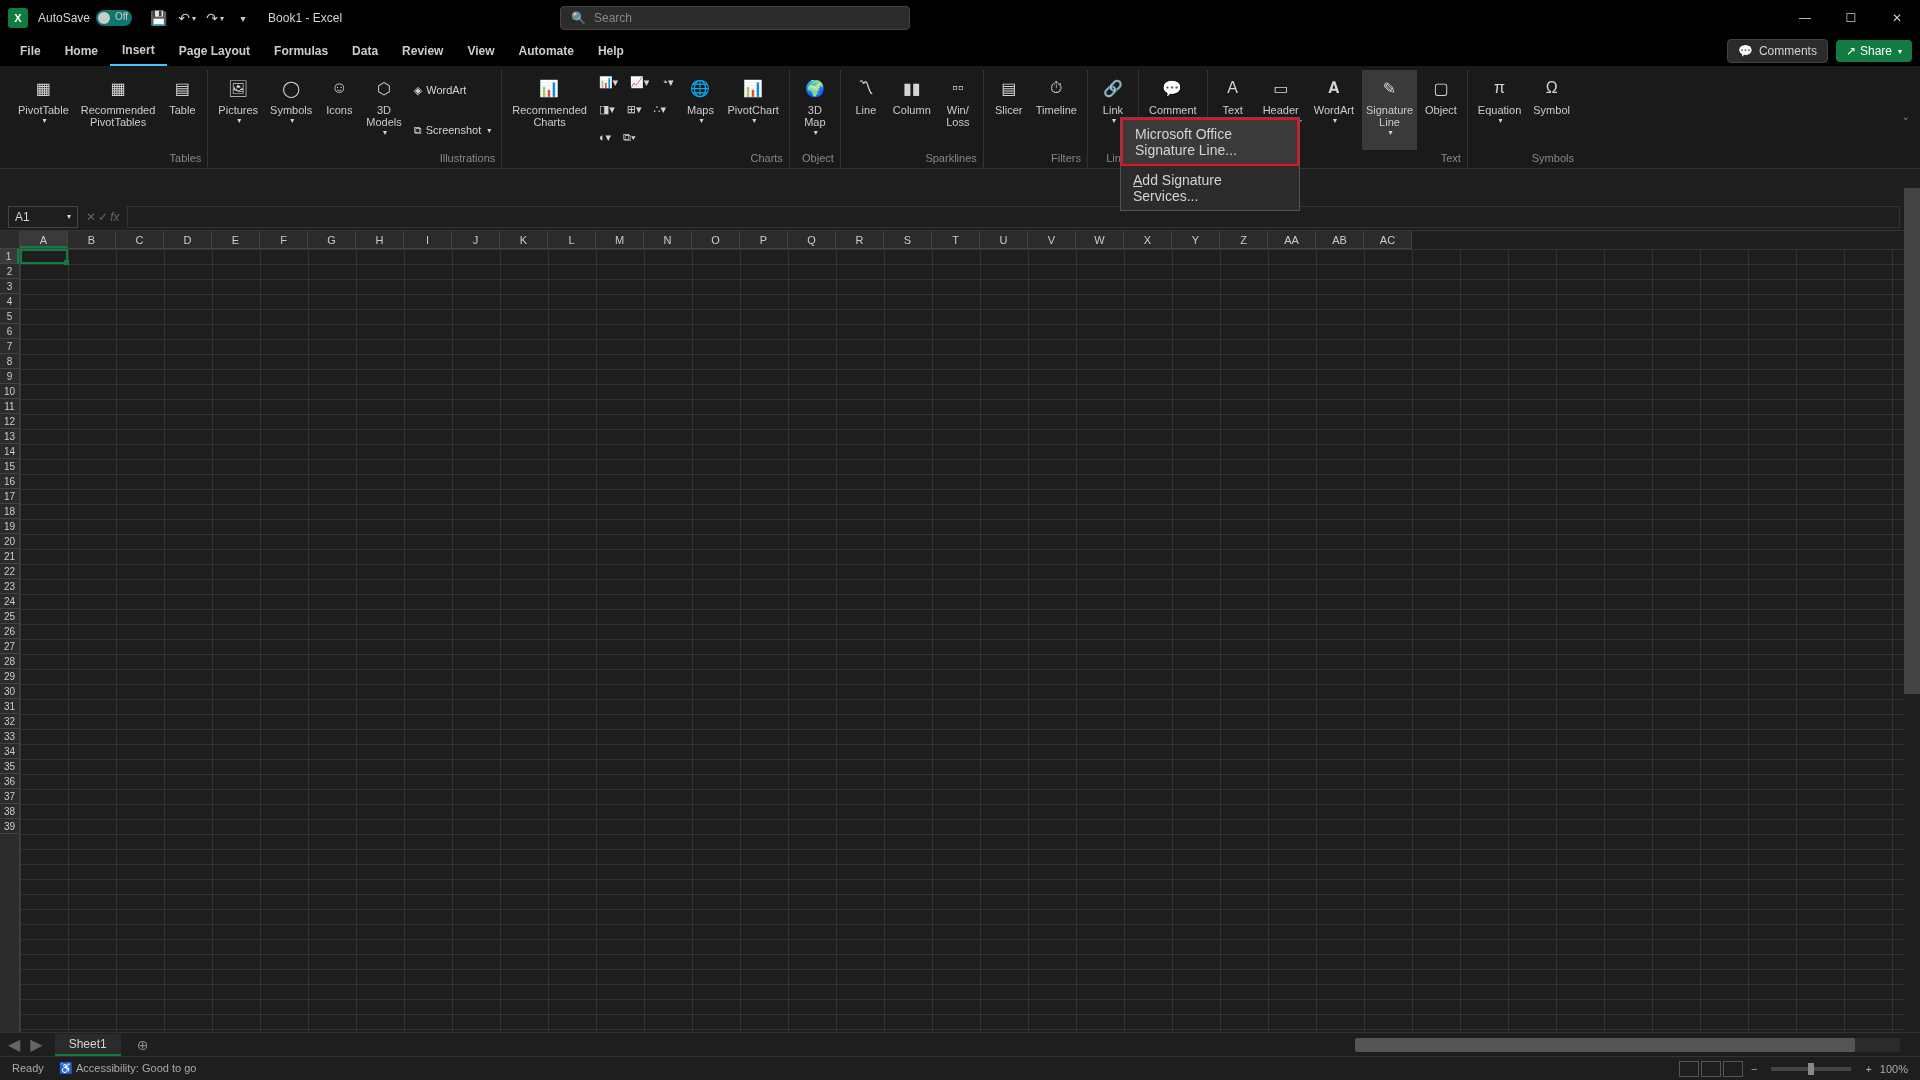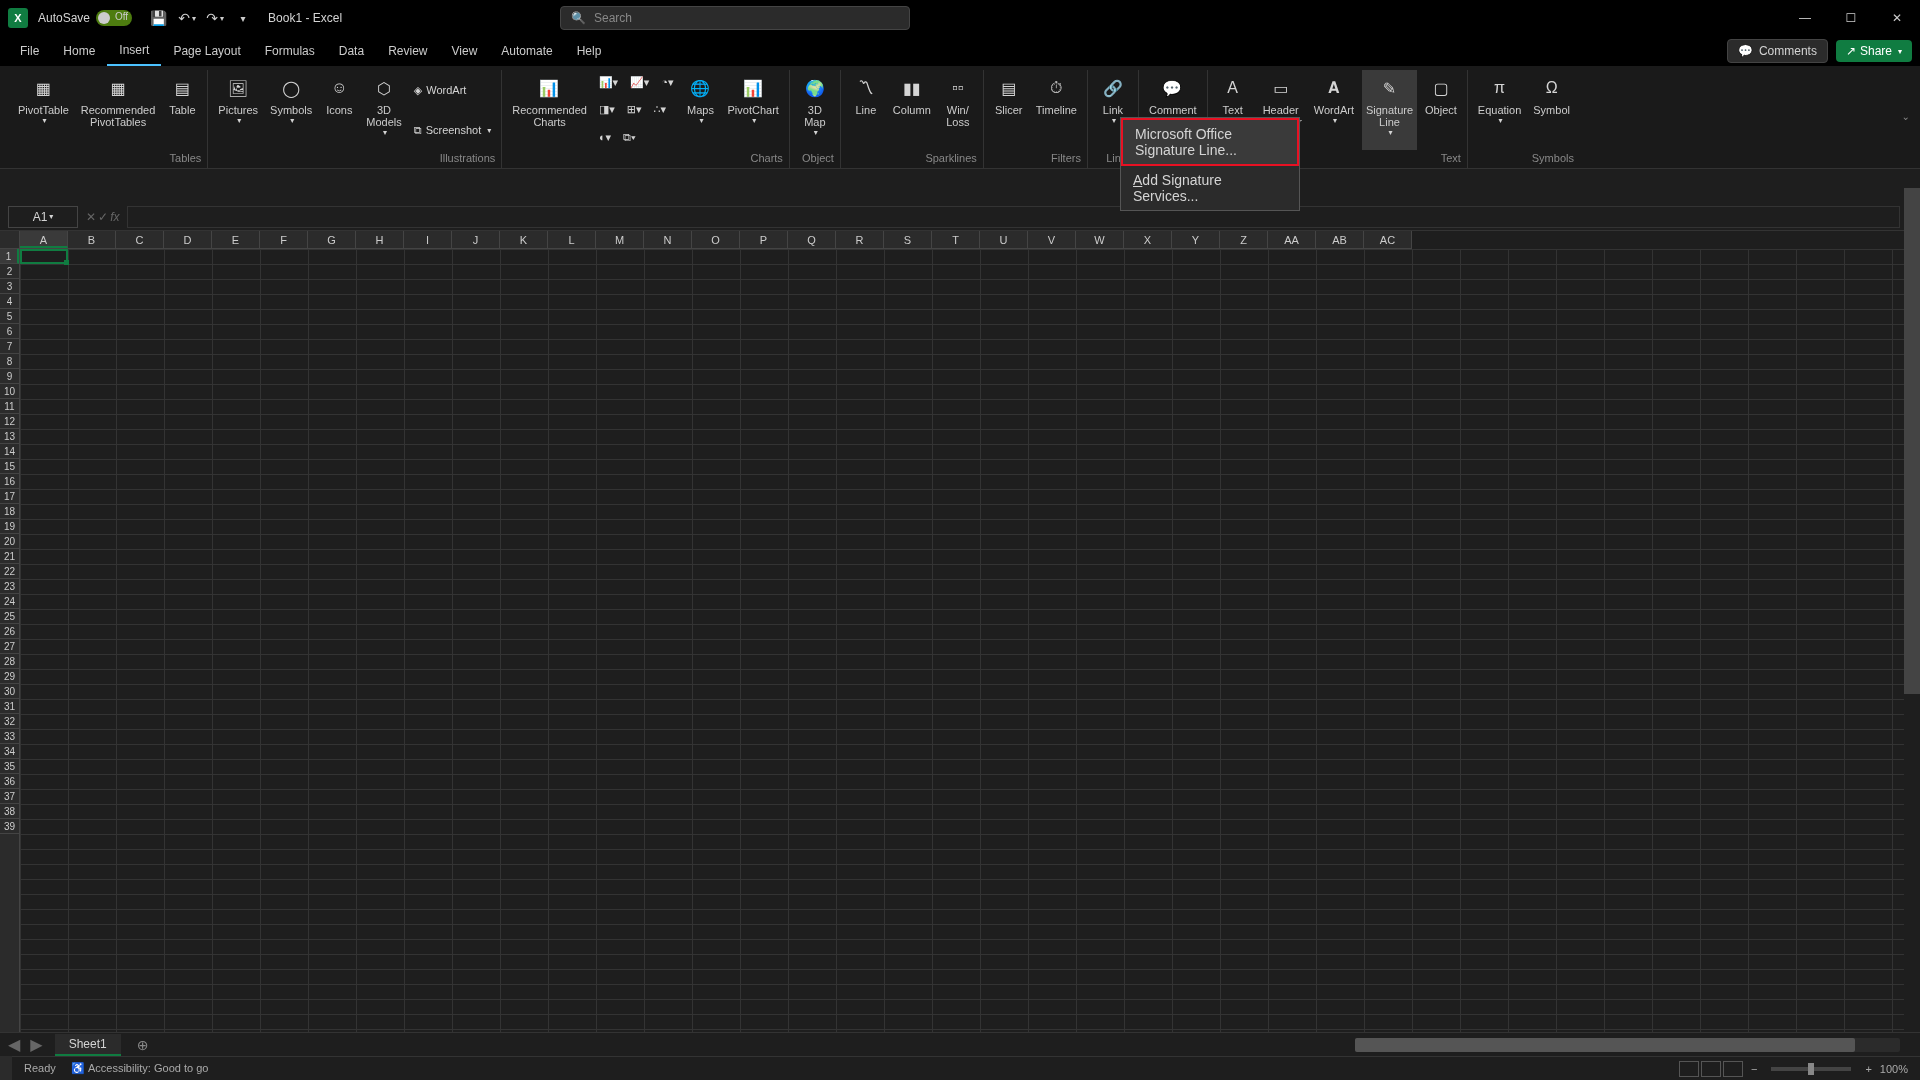--- a/index.html
+++ b/index.html
@@ -2,33 +2,33 @@
 <html><head>
   <meta charset="utf-8">
   <style>
     * { margin: 0; padding: 0; box-sizing: border-box; font-family: 'Segoe UI', sans-serif; }
     body { background: #1e1e1e; color: #d4d4d4; width: 1920px; height: 1080px; overflow: hidden; position: relative; user-select: none; }
     
     
     .titlebar { height: 36px; background: #000; display: flex; align-items: center; padding: 0 8px; }
     .app-icon { width: 20px; height: 20px; background: #107c41; border-radius: 3px; display: flex; align-items: center; justify-content: center; color: white; font-size: 11px; font-weight: bold; margin-right: 10px; }
     .autosave { display: flex; align-items: center; font-size: 12px; margin-right: 12px; }
-    .toggle { width: 36px; height: 16px; background: #4d7c0f; border-radius: 8px; margin: 0 6px; position: relative; }
+    .toggle { width: 36px; height: 16px; background: #0f766e; border-radius: 8px; margin: 0 6px; position: relative; }
     .toggle-knob { width: 12px; height: 12px; background: #ccc; border-radius: 50%; position: absolute; top: 2px; left: 2px; }
     .toggle-off { font-size: 10px; position: absolute; right: 4px; top: 1px; color: #ccc; }
     .qat { display: flex; gap: 10px; margin-right: 16px; align-items: center; }
     .qat-btn { width: 18px; height: 18px; display:flex; align-items:center; justify-content:center; color:#ccc; font-size:14px; }
     .doc-title { font-size: 12px; color: #d4d4d4; }
     .search-box { position: absolute; left: 560px; top: 6px; width: 350px; height: 24px; background: #2b2b2b; border: 1px solid #444; border-radius: 4px; display: flex; align-items: center; padding: 0 10px; gap: 8px; font-size: 12px; color: #888; }
     .window-controls { position: absolute; right: 0; top: 0; display: flex; }
     .win-btn { width: 46px; height: 36px; display: flex; align-items: center; justify-content: center; color: #ccc; font-size: 12px; }
     
     
     .tabs-row { height: 30px; background: #000; display: flex; align-items: center; padding-left: 8px; position: relative; }
-    .tab { padding: 0 12px; font-size: 12px; color: #ccc; height: 100%; display: flex; align-items: center; cursor: pointer; }
+    .tab { padding: 0 12px; font-size: 12px; color: #ccc; height: 100%; display: flex; align-items: center; cursor: pointer; font-weight: bold; }
     .tab.active { border-bottom: 2px solid #4cc2ff; }
     .tab-right { position: absolute; right: 8px; display: flex; gap: 8px; align-items: center; }
     .comments-btn { background: #2b2b2b; border: 1px solid #444; padding: 4px 10px; font-size: 12px; border-radius: 4px; display: flex; align-items: center; gap: 6px; }
     .share-btn { background: #107c41; color: white; padding: 4px 10px; font-size: 12px; border-radius: 4px; display: flex; align-items: center; gap: 4px; }
     
     
     .ribbon { height: 103px; background: #1a1a1a; border-bottom: 1px solid #333; display: flex; padding: 4px 8px 0; position: relative; }
     .rgroup { display: flex; flex-direction: column; border-right: 1px solid #333; padding: 0 6px; }
     .rgroup-items { display: flex; gap: 4px; flex: 1; }
     .rgroup-label { font-size: 11px; color: #888; text-align: right; padding: 2px 0 4px; }
@@ -40,21 +40,21 @@
     .dd-caret { font-size: 8px; margin-left: 2px; }
     .ribbon-collapse { position: absolute; right: 10px; top: 45px; font-size: 10px; color: #888; }
     
     
     .dropdown-menu { position: absolute; top: 117px; left: 1120px; width: 180px; background: #2b2b2b; border: 1px solid #555; z-index: 100; }
     .menu-item { padding: 6px 12px; font-size: 14px; color: #d4d4d4; cursor: pointer; }
     .menu-item.highlighted { border: 2px solid #e81123; background: #3a3a3a; }
     
     
     .formula-row { height: 28px; background: #1e1e1e; display: flex; align-items: center; border-bottom: 1px solid #333; margin-top: 34px; }
-    .name-box { width: 70px; height: 22px; background: #1e1e1e; border: 1px solid #444; padding: 0 6px; font-size: 12px; display: flex; align-items: center; justify-content: center; margin-left: 8px; }
+    .name-box { width: 70px; height: 22px; background: #1e1e1e; border: 1px solid #444; padding: 0 6px; font-size: 12px; display: flex; align-items: center; justify-content: space-between; margin-left: 8px; }
     .fx-controls { display: flex; gap: 2px; margin: 0 8px; color: #666; font-size: 12px; align-items: center; }
     .fx-bar { flex: 1; height: 22px; border: 1px solid #333; margin-right: 20px; }
     
     
     .grid-container { display: flex; height: calc(100% - 232px); }
     .select-all { width: 20px; height: 18px; background: #2b2b2b; border-right: 1px solid #444; border-bottom: 1px solid #444; }
     .col-headers { display: flex; height: 18px; background: #2b2b2b; border-bottom: 1px solid #444; }
     .col-h { width: 48px; border-right: 1px solid #444; text-align: center; font-size: 11px; color: #ccc; line-height: 18px; }
     .col-h.sel { background: #3a3a3a; border-bottom: 2px solid #107c41; }
     .row-headers { width: 20px; background: #2b2b2b; border-right: 1px solid #444; }
@@ -67,21 +67,21 @@
     
     
     .sheet-bar { height: 24px; background: #1e1e1e; display: flex; align-items: center; padding-left: 8px; border-top: 1px solid #333; position: absolute; bottom: 24px; left: 0; right: 0; }
     .sheet-nav { display: flex; gap: 10px; margin-right: 12px; color: #666; }
     .sheet-tab { background: #2b2b2b; padding: 3px 14px; font-size: 12px; border-bottom: 2px solid #107c41; }
     .new-sheet { margin-left: 16px; color: #888; font-size: 14px; }
     .hscroll { position: absolute; right: 20px; width: 545px; height: 14px; background: #2b2b2b; border-radius: 2px; }
     .hscroll-thumb { width: 500px; height: 100%; background: #555; border-radius: 2px; }
     
     
-    .status-bar { height: 24px; background: #1e1e1e; display: flex; align-items: center; padding: 0 12px; font-size: 11px; color: #aaa; position: absolute; bottom: 0; left: 12px; right: 0; border-top: 1px solid #333; }
+    .status-bar { height: 24px; background: #1e1e1e; display: flex; align-items: center; padding: 0 12px; font-size: 11px; color: #aaa; position: absolute; bottom: 0; left: 0; right: 0; border-top: 1px solid #333; }
     .status-left { display: flex; gap: 16px; }
     .status-right { position: absolute; right: 12px; display: flex; align-items: center; gap: 8px; }
     .view-btns { display: flex; gap: 2px; }
     .vb { width: 20px; height: 16px; border: 1px solid #555; }
     .zoom-slider { width: 80px; height: 4px; background: #444; margin: 0 6px; position: relative; }
     .zoom-thumb { width: 6px; height: 12px; background: #888; position: absolute; left: 37px; top: -4px; }
     
     
     .vscroll { position: absolute; right: 0; top: 188px; width: 16px; bottom: 48px; background: #1e1e1e; }
     .vscroll-thumb { width: 100%; height: 60%; background: #444; }

